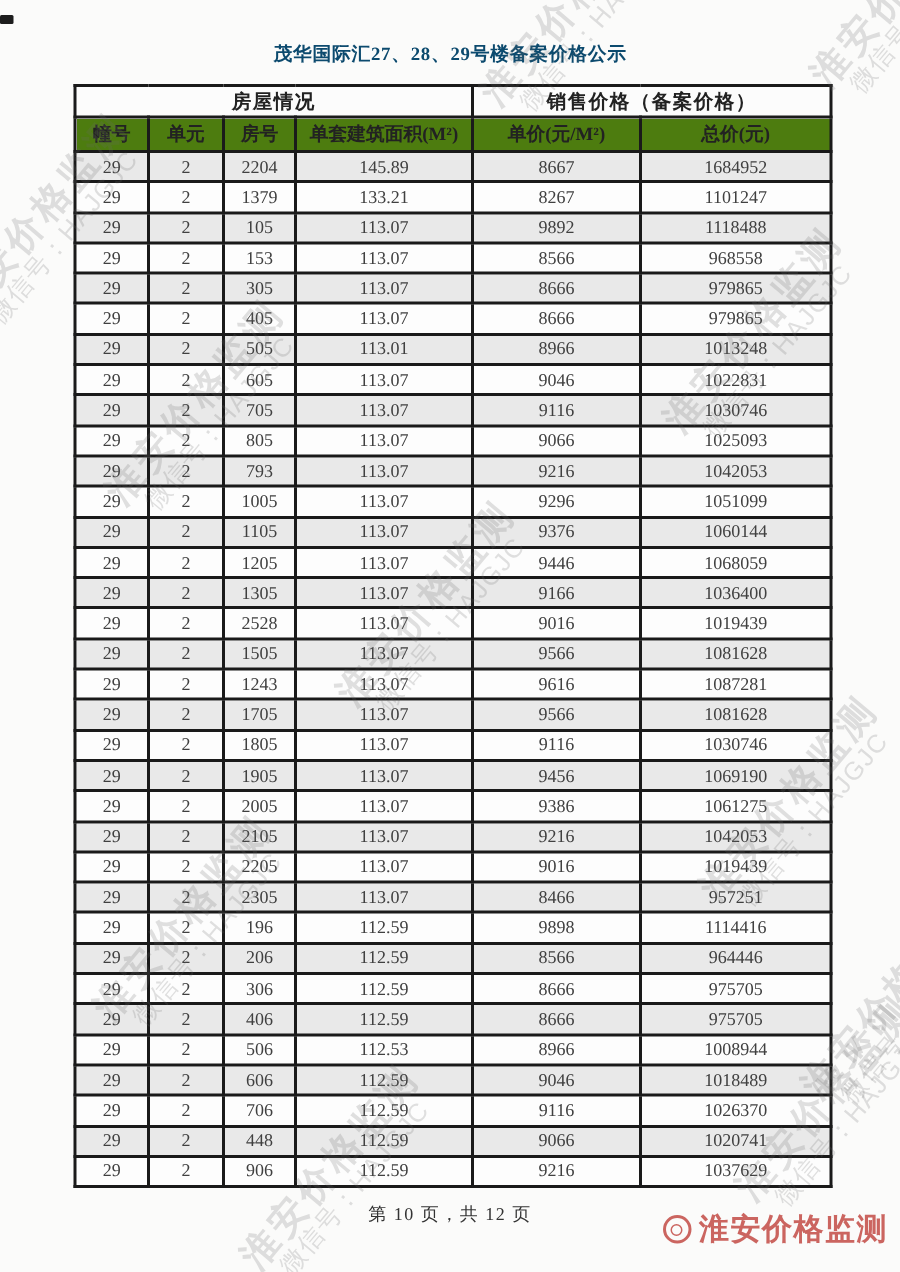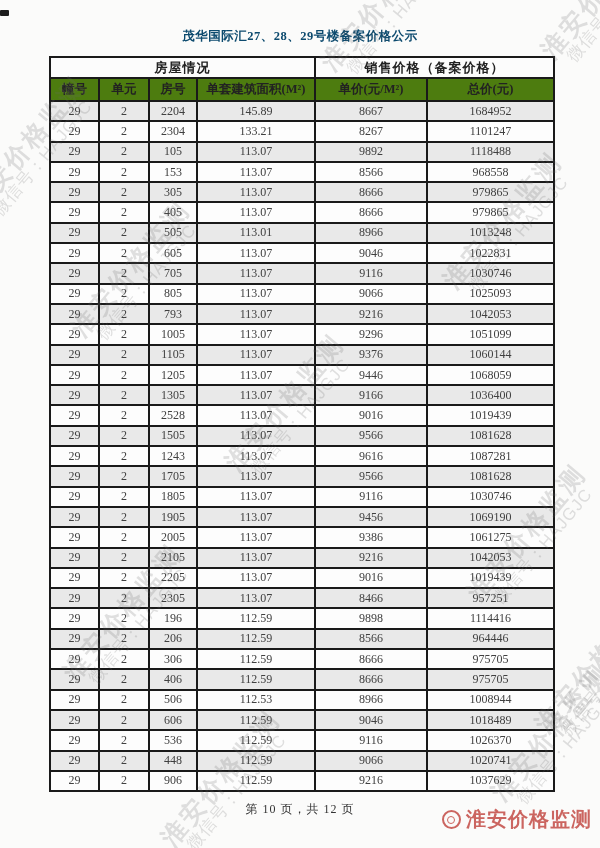--- a/index.html
+++ b/index.html
@@ -125,21 +125,21 @@
           <td>29</td>
           <td>2</td>
           <td>2204</td>
           <td>145.89</td>
           <td>8667</td>
           <td>1684952</td>
         </tr>
         <tr>
           <td>29</td>
           <td>2</td>
-          <td>2304</td>
+          <td>1379</td>
           <td>133.21</td>
           <td>8267</td>
           <td>1101247</td>
         </tr>
         <tr>
           <td>29</td>
           <td>2</td>
           <td>105</td>
           <td>113.07</td>
           <td>9892</td>
@@ -365,21 +365,21 @@
           <td>29</td>
           <td>2</td>
           <td>606</td>
           <td>112.59</td>
           <td>9046</td>
           <td>1018489</td>
         </tr>
         <tr>
           <td>29</td>
           <td>2</td>
-          <td>536</td>
+          <td>706</td>
           <td>112.59</td>
           <td>9116</td>
           <td>1026370</td>
         </tr>
         <tr>
           <td>29</td>
           <td>2</td>
           <td>448</td>
           <td>112.59</td>
           <td>9066</td>

